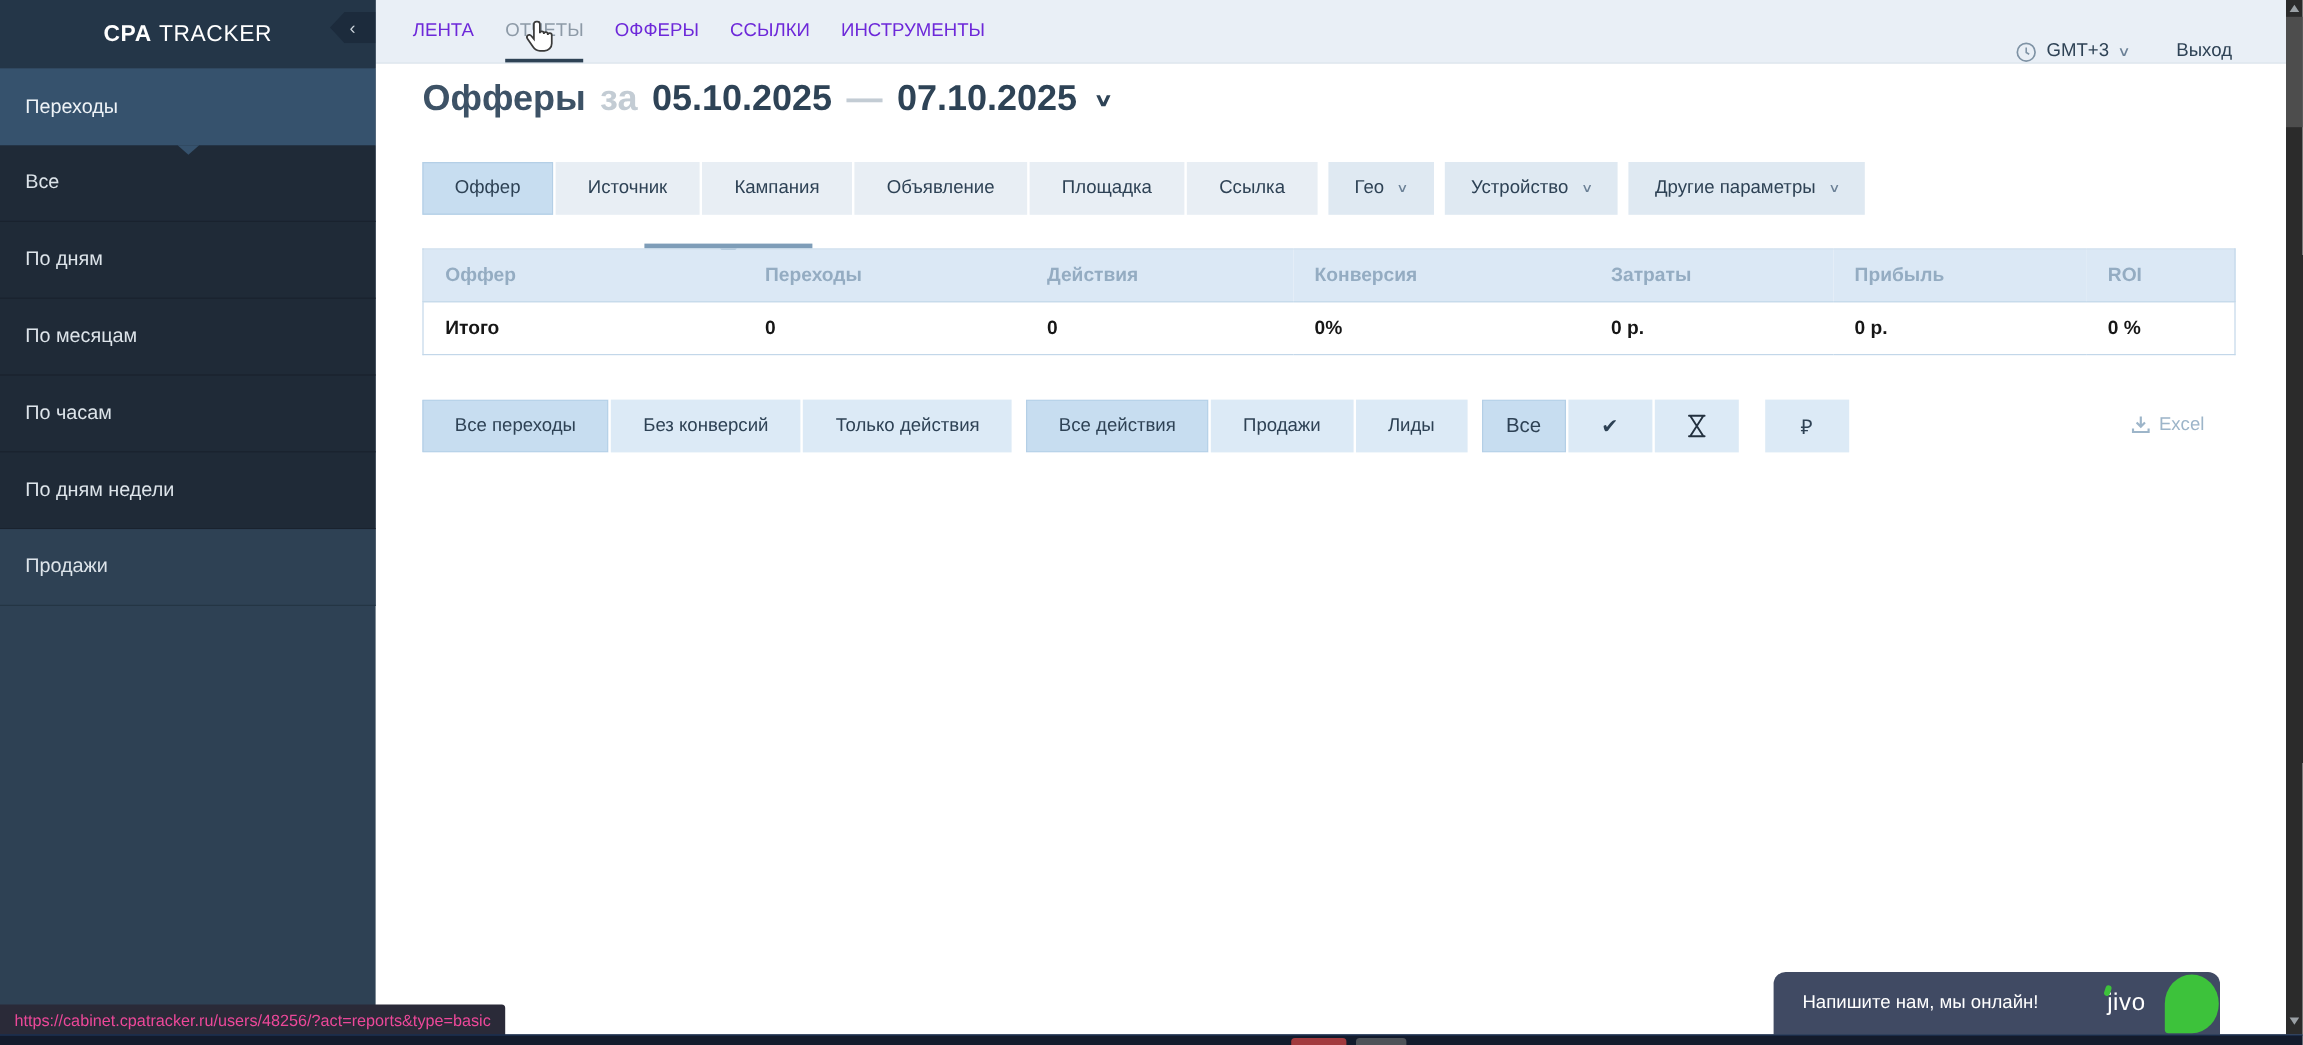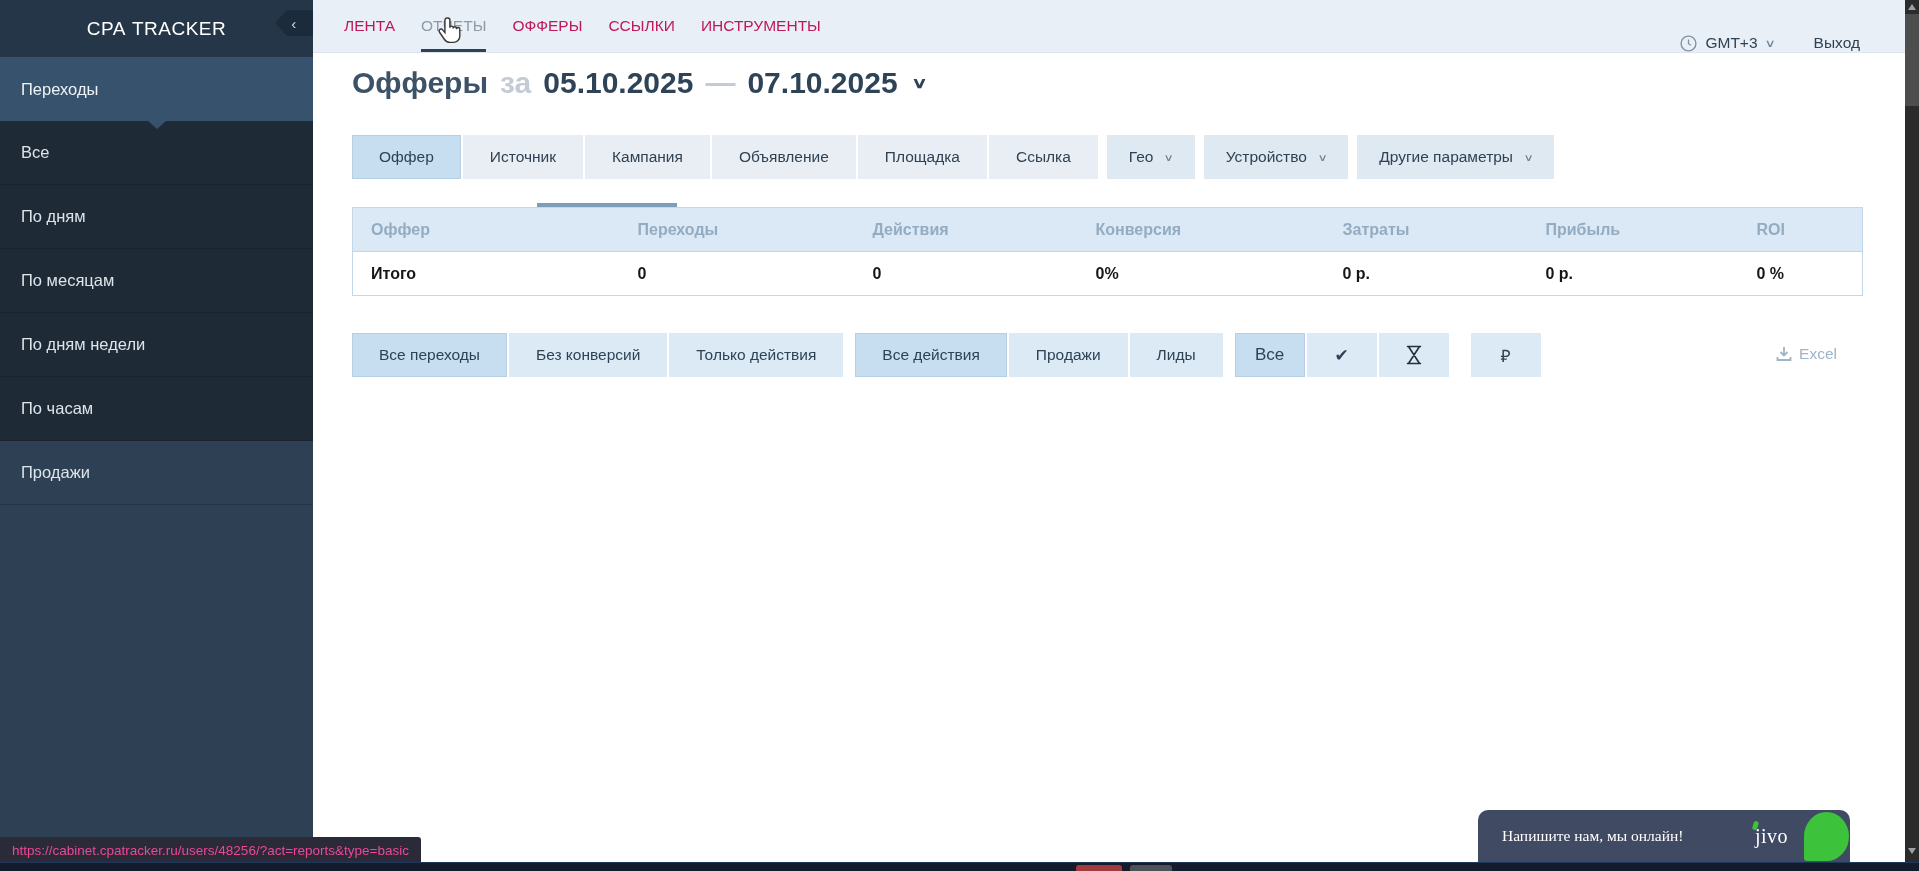--- a/index.html
+++ b/index.html
@@ -4,38 +4,38 @@
 <style>
   * { margin:0; padding:0; box-sizing:border-box; }
   html,body { width:1919px; height:871px; overflow:hidden; background:#fff;
               font-family:"Liberation Sans", sans-serif; }
   .stage { position:relative; width:1919px; height:871px; background:#fff; }
 
   
   .sidebar { position:absolute; left:0; top:0; width:313px; height:871px; background:#2e4154; z-index:3; }
   .logo { height:57px; background:#243648; display:flex; align-items:center; justify-content:center;
           color:#fff; font-size:19px; letter-spacing:.5px; position:relative; }
-  .logo b { font-weight:400; margin-right:6px; }
+  .logo b { font-weight:700; margin-right:6px; }
   .collapse-tag { position:absolute; right:0; top:10px; width:38px; height:26px; background:#1c2b3c;
           clip-path:polygon(32% 0,100% 0,100% 100%,32% 100%,0 50%);
           display:flex; align-items:center; justify-content:center; color:#cfd7de; font-size:15px; }
   .snav-item { height:64px; display:flex; align-items:center; padding-left:21px;
           color:#dde4ea; font-size:16.5px; position:relative; cursor:pointer; }
   .snav-section { background:#2e4154; border-bottom:1px solid #243544; }
   .snav-section.active { background:#36526d; color:#eef3f7; border-bottom:none; }
   .snav-section.active::after { content:""; position:absolute; left:50%; bottom:-8px; margin-left:-9px;
           border:9px solid transparent; border-top:8px solid #36526d; border-bottom:none; z-index:4; }
   .submenu { background:#1f2a37; }
   .submenu .snav-item { border-bottom:1px solid #19222e; }
 
   
   .topbar { position:absolute; left:313px; top:0; width:1592px; height:53px; background:#e9eff6;
           border-bottom:1px solid #dde4ec; display:flex; align-items:stretch; z-index:2; }
   .topnav { display:flex; align-items:stretch; padding-left:31px; gap:26px; }
-  .topnav-item { display:flex; align-items:center; font-size:15.5px; color:#be185d; cursor:pointer;
+  .topnav-item { display:flex; align-items:center; font-size:15.5px; color:#6d28d9; cursor:pointer;
           border-bottom:3px solid transparent; padding-top:3px; }
   .topnav-item.active { color:#8d9aa7; border-bottom-color:#2e4255; }
   .topbar-right { margin-left:auto; display:flex; align-items:flex-end; gap:14px; padding-right:45px;
           font-size:15.5px; color:#2e4255; }
   .tz { display:flex; align-items:center; gap:8px; cursor:pointer; }
   .chev { font-size:11px; color:#68back; color:#6b8096; transform:scaleX(1.4); display:inline-block; }
   .logout { margin-left:26px; cursor:pointer; }
 
   
   .scrollbar { position:absolute; right:0; top:0; width:14px; height:862px; background:#2b2b2b; z-index:5; }
@@ -95,21 +95,21 @@
          border-top-right-radius:3px; white-space:nowrap; }
   .taskbar { position:absolute; left:0; top:862px; width:1919px; height:9px; background:#131b2c;
          border-top:1px solid #20375c; z-index:7; }
   .task-frag-red { position:absolute; left:1076px; bottom:0; width:46px; height:6px; background:#a23a3e;
          border-radius:3px 3px 0 0; }
   .task-frag-gray { position:absolute; left:1130px; bottom:0; width:42px; height:6px; background:#4e5258;
          border-radius:3px 3px 0 0; }
 
   
   .chat { position:absolute; left:1478px; top:810px; width:372px; height:52px; background:#404a63;
-         border-radius:10px 10px 0 0; display:flex; align-items:center; z-index:6; cursor:pointer;font-family:Liberation Serif, serif; }
+         border-radius:10px 10px 0 0; display:flex; align-items:center; z-index:6; cursor:pointer; }
   .chat-msg { color:#fff; font-size:15.5px; padding-left:24px; }
   .chat-brand { color:#fff; font-size:20px; letter-spacing:.5px; margin-left:auto; margin-right:62px; position:relative; }
   .jivo-accent { position:absolute; left:-2px; top:-4px; width:5px; height:9px; background:#3dc23b;
          border-radius:3px; transform:rotate(18deg); }
   .chat-leaf { position:absolute; right:1px; top:2px; width:45px; height:49px; background:#3dc23b;
          border-radius:50% 50% 50% 3px; }
 
   .cursor { position:absolute; left:437px; top:16px; width:27px; height:31px; z-index:9; }
 </style>
 </head>
@@ -132,24 +132,24 @@
       <div class="snav-item">
         <span>Все</span>
       </div>
       <div class="snav-item">
         <span>По дням</span>
       </div>
       <div class="snav-item">
         <span>По месяцам</span>
       </div>
       <div class="snav-item">
+        <span>По часам</span>
+      </div>
+      <div class="snav-item">
         <span>По дням недели</span>
-      </div>
-      <div class="snav-item">
-        <span>По часам</span>
       </div>
     </div>
     <div class="snav-item snav-section">
       <span>Продажи</span>
     </div>
   </aside>
 
   <header class="topbar">
     <nav class="topnav">
       <div class="topnav-item">

